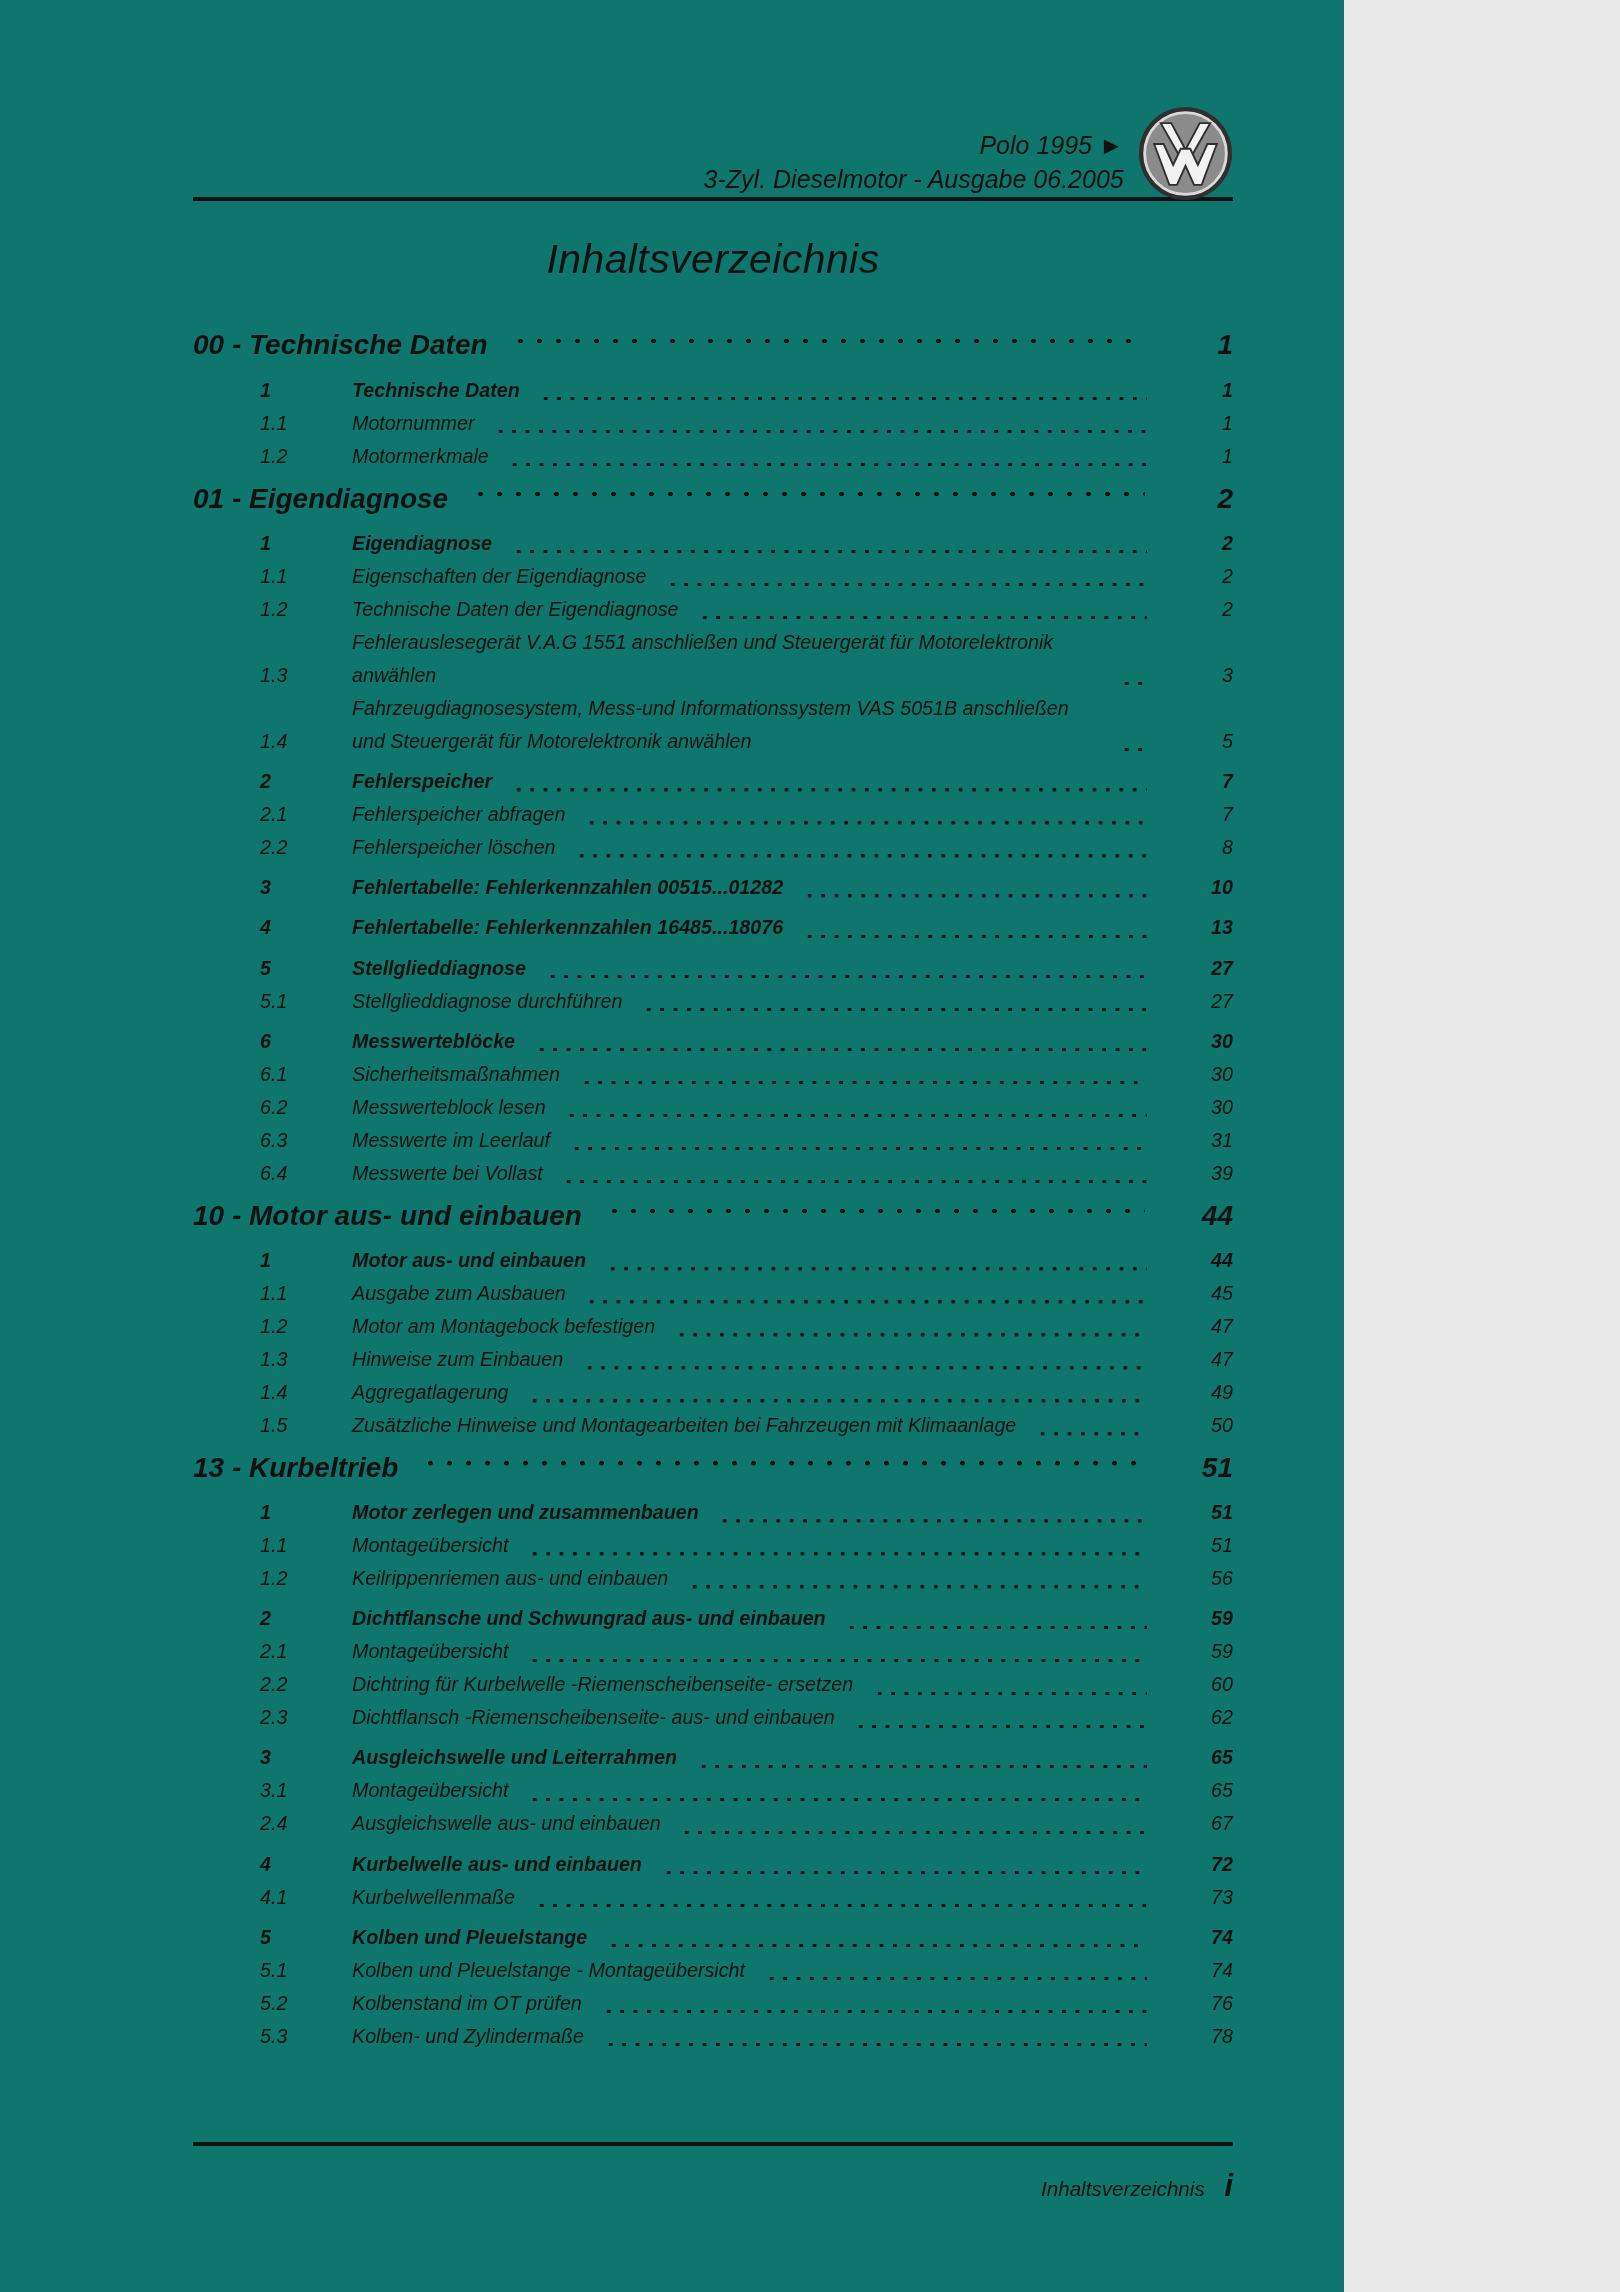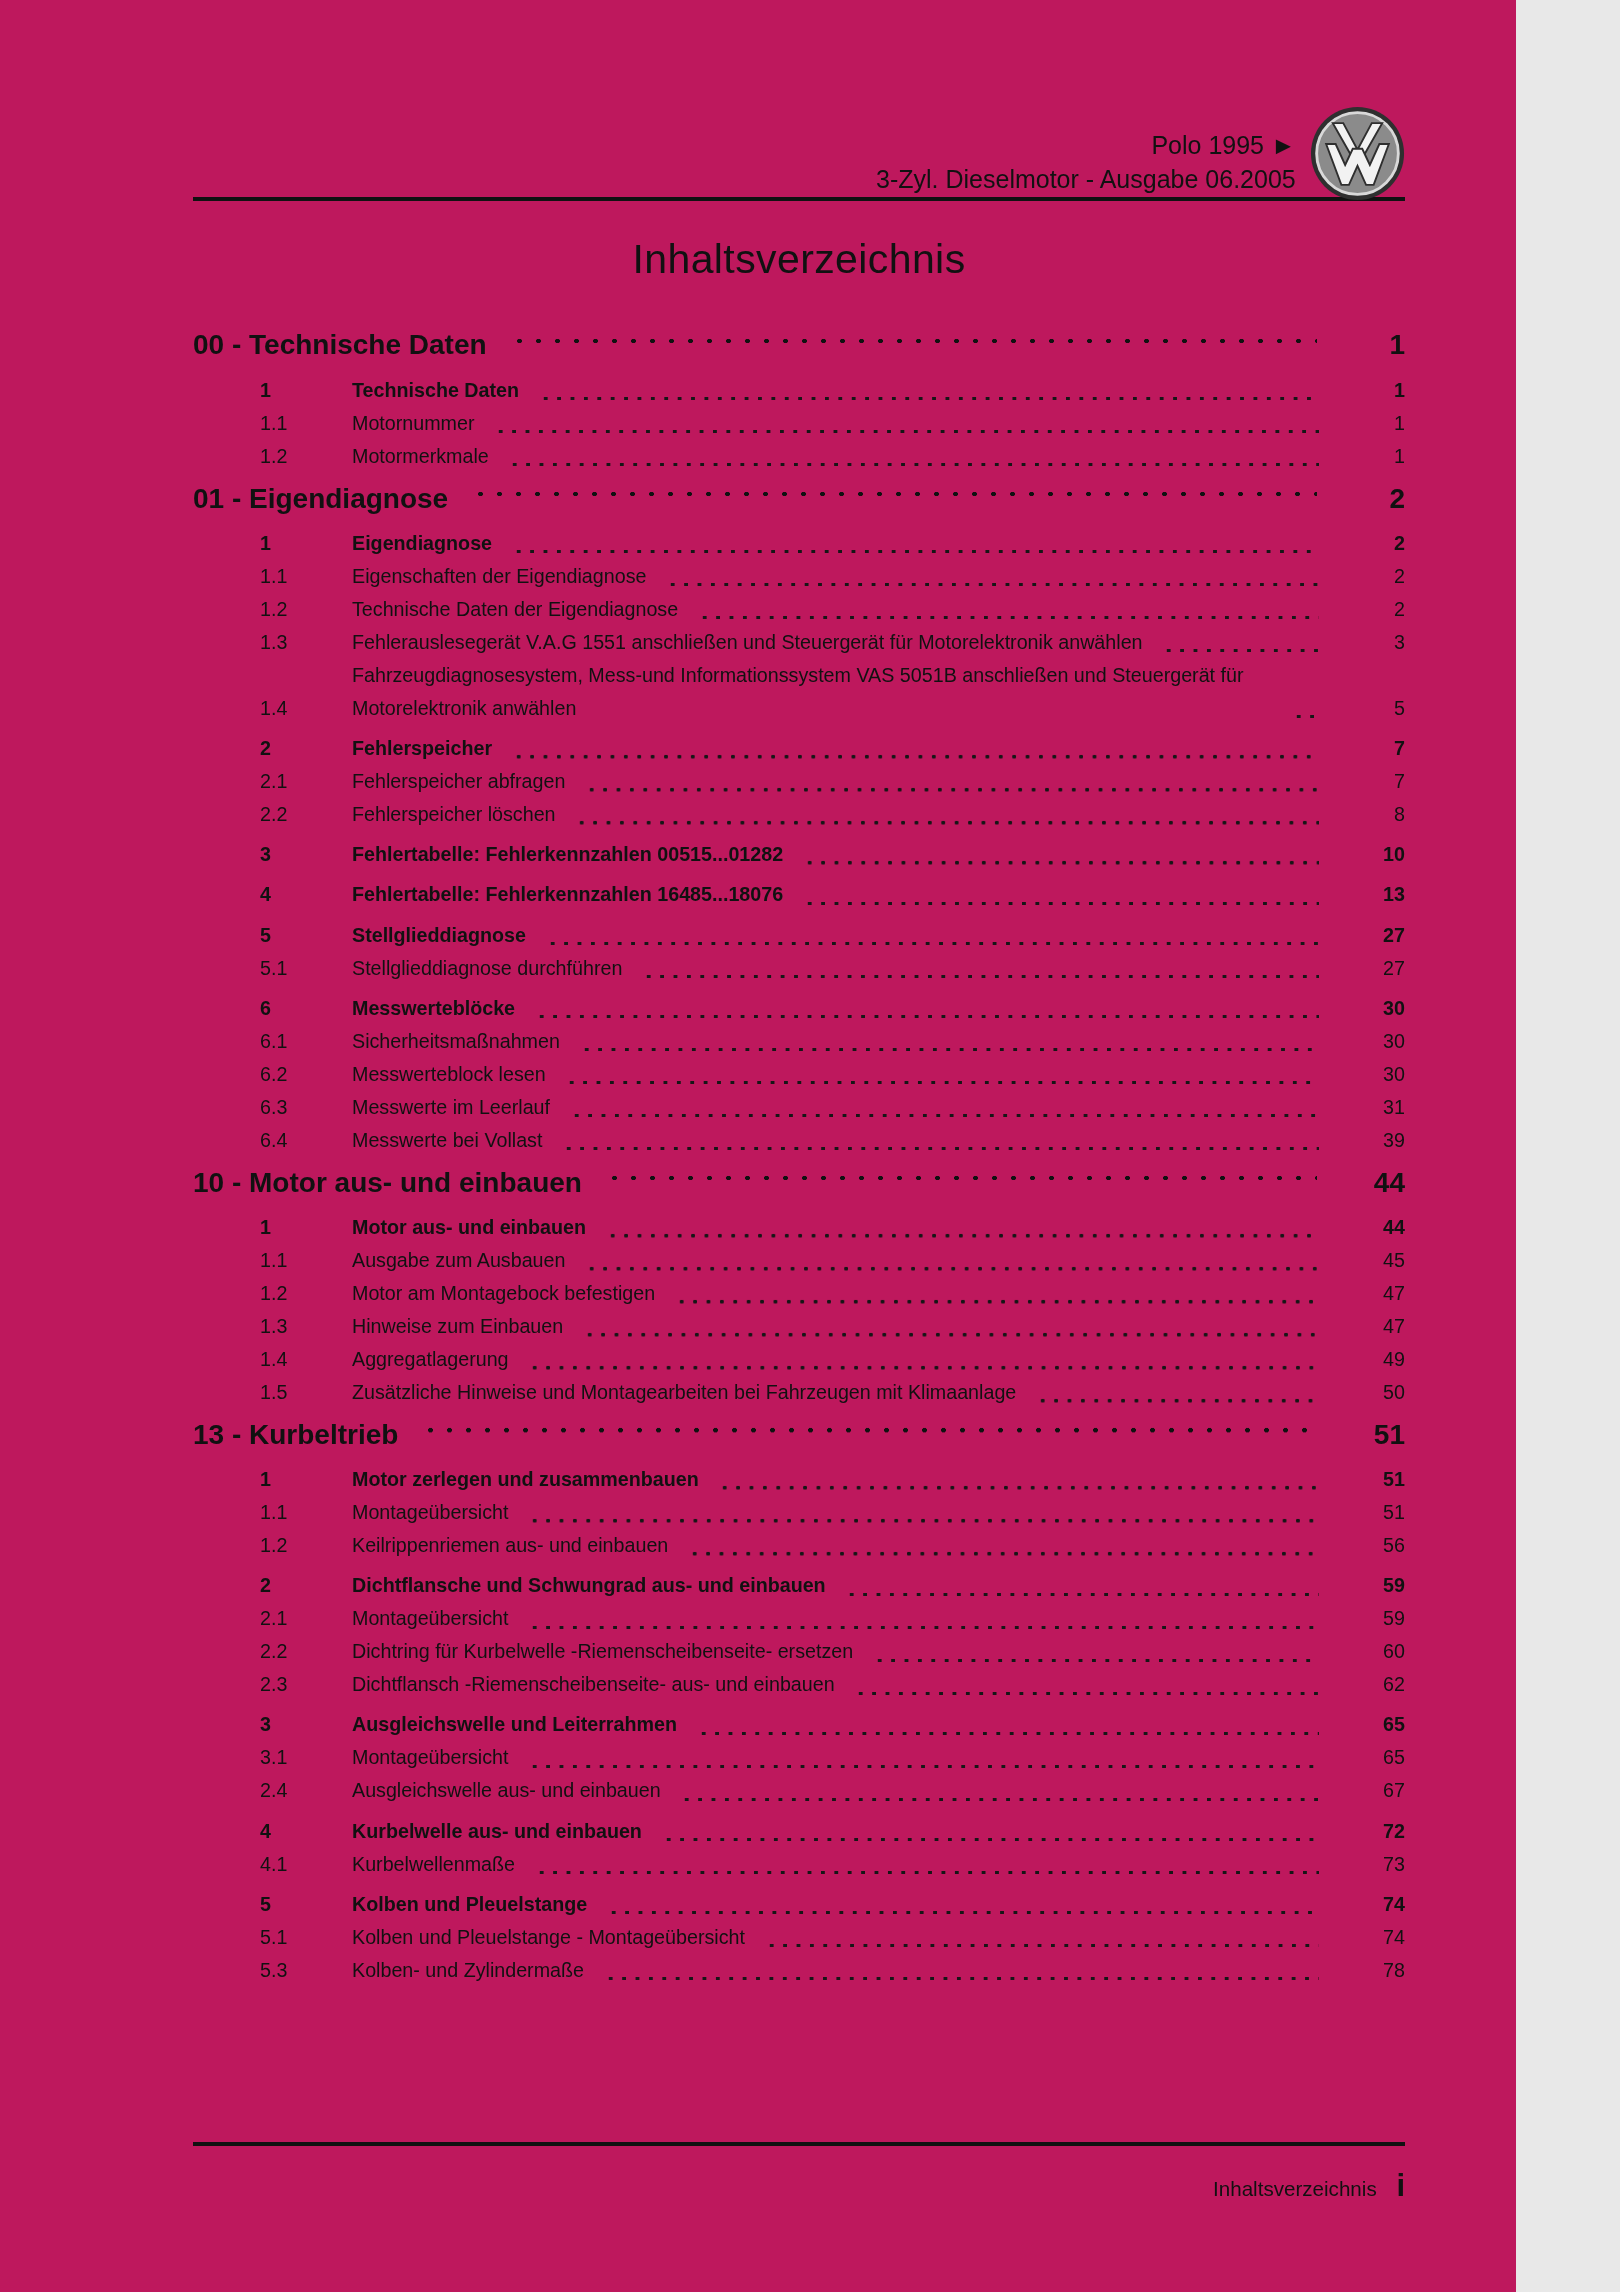--- a/index.html
+++ b/index.html
@@ -1,22 +1,23 @@
 <!DOCTYPE html>
 <html style="font-size:14.3px"><head>
 <meta charset="utf-8">
 <style>
   html, body { margin: 0; padding: 0; background: #e8e8e8; }
   .page {
     position: relative;
-    width: 1516px; height: 2293px;
-    background: #be185d;
+    width: 1344px; height: 2293px;
+    background: #0f766e;
     color: #111111;
     font-family: "Liberation Sans", "DejaVu Sans", sans-serif;
     overflow: hidden;
+    font-style: italic;
   }
   .content { margin: 0 111px 0 193px; }
 
   
   .header-inner {
     display: flex; justify-content: flex-end; align-items: flex-end;
     padding-top: 106px;
   }
   .header-text {
     text-align: right;
@@ -418,20 +419,26 @@
     <span class="epage pagecol">74</span>
   </div>
 
   <div class="entry">
     <span class="num">5.1</span>
     <span class="etitle">Kolben und Pleuelstange - Montageübersicht</span>
     <span class="leader"></span>
     <span class="epage pagecol">74</span>
   </div>
 
+  <div class="entry">
+    <span class="num">5.2</span>
+    <span class="etitle">Kolbenstand im OT prüfen</span>
+    <span class="leader"></span>
+    <span class="epage pagecol">76</span>
+  </div>
 
   <div class="entry">
     <span class="num">5.3</span>
     <span class="etitle">Kolben- und Zylindermaße</span>
     <span class="leader"></span>
     <span class="epage pagecol">78</span>
   </div>
 </div>
   </section>
 </main>

